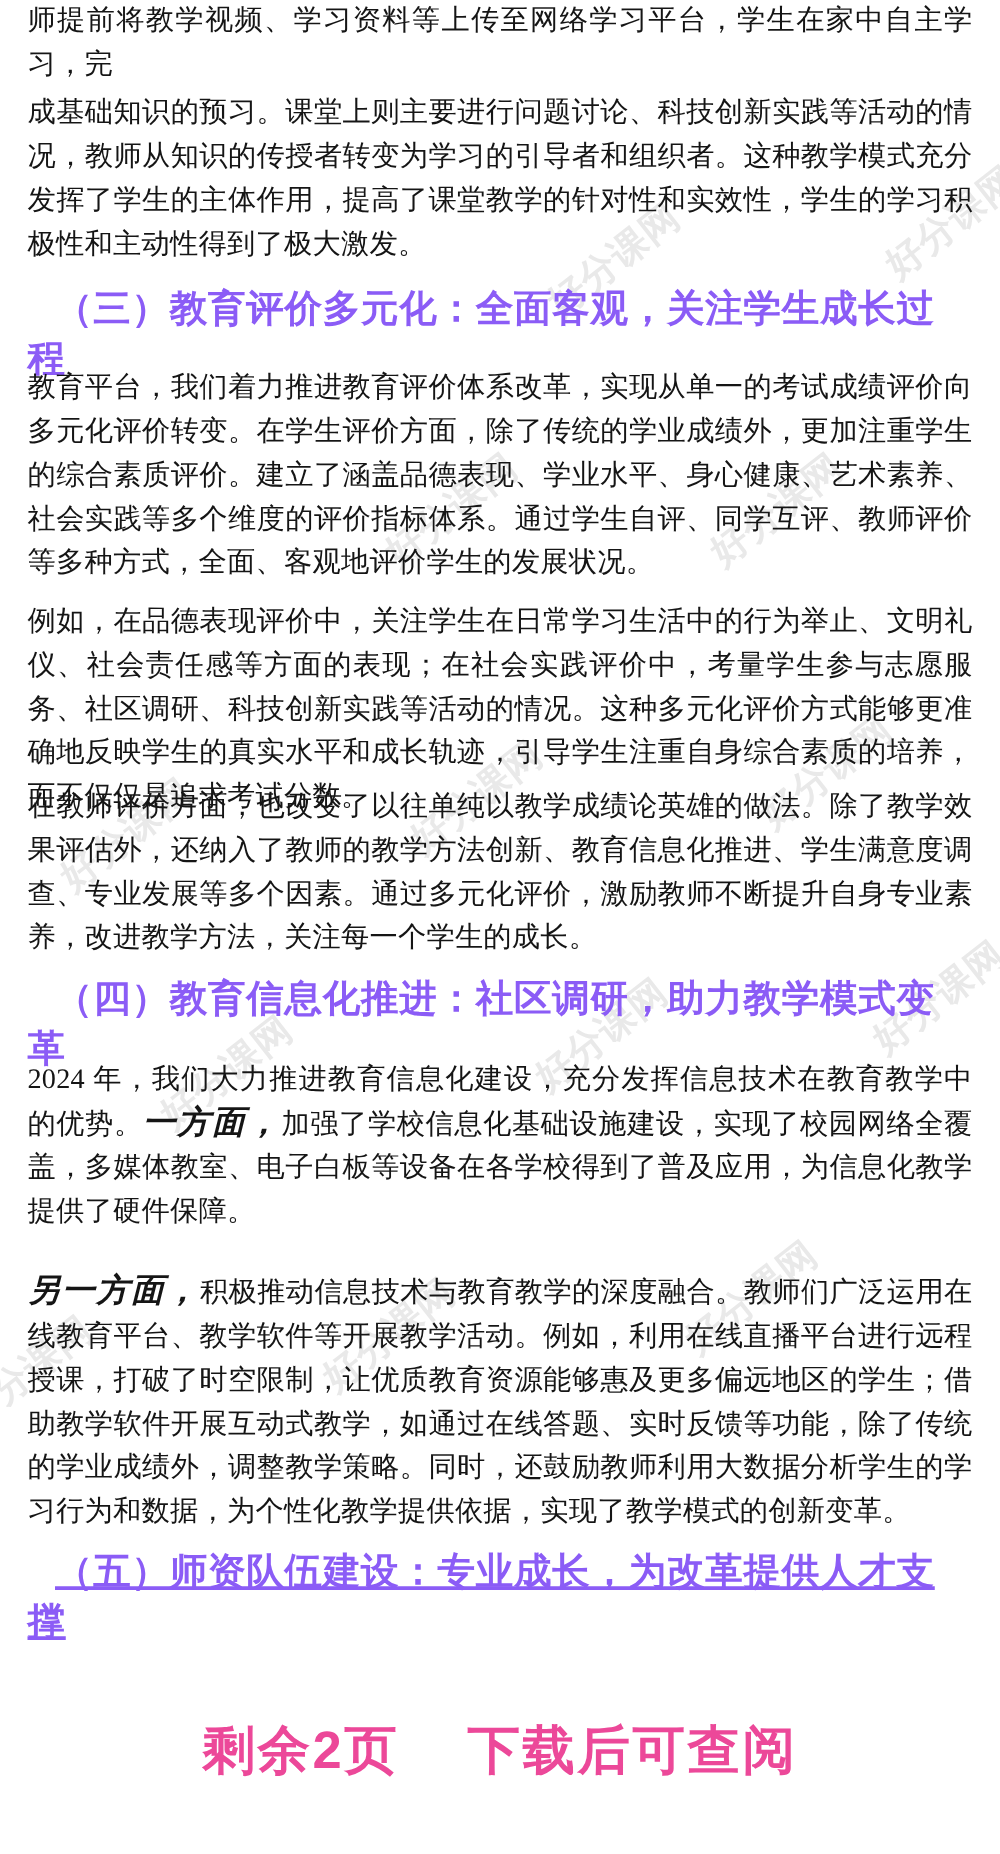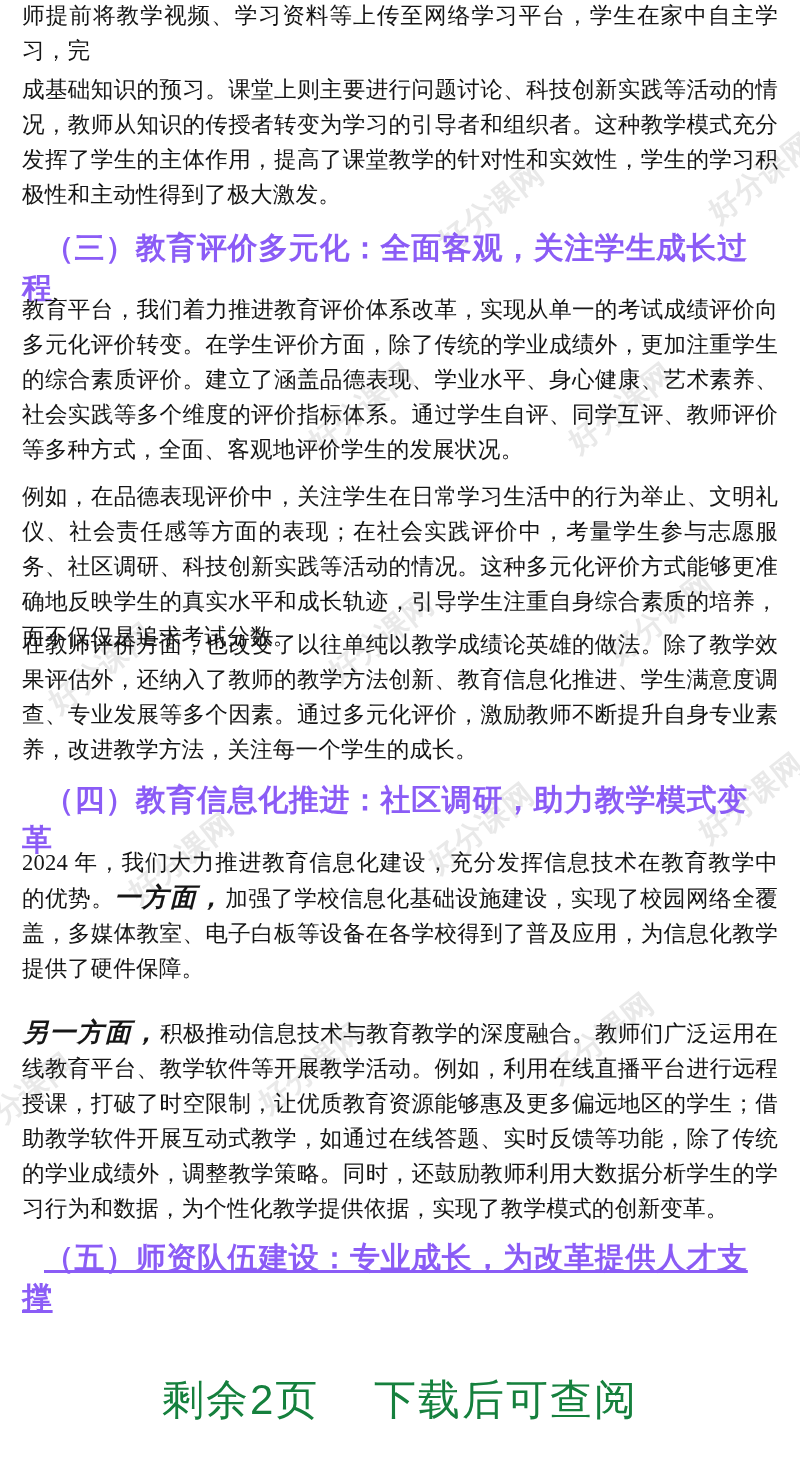--- a/index.html
+++ b/index.html
@@ -102,23 +102,23 @@
   .paywall {
     position: absolute;
     left: 0;
     top: 1372px;
     width: 800px;
     text-align: center;
     z-index: 3;
   }
   .paywall-text {
     display: inline-block;
-    color: #15803d;
+    color: #ec4899;
     font-family: "Liberation Sans", "DejaVu Sans", sans-serif;
-    font-weight: 400;
+    font-weight: 700;
     font-size: 42px;
     letter-spacing: 2px;
     white-space: pre;
   }
 </style>
 </head>
 <body>
 
 <div class="page">
 

